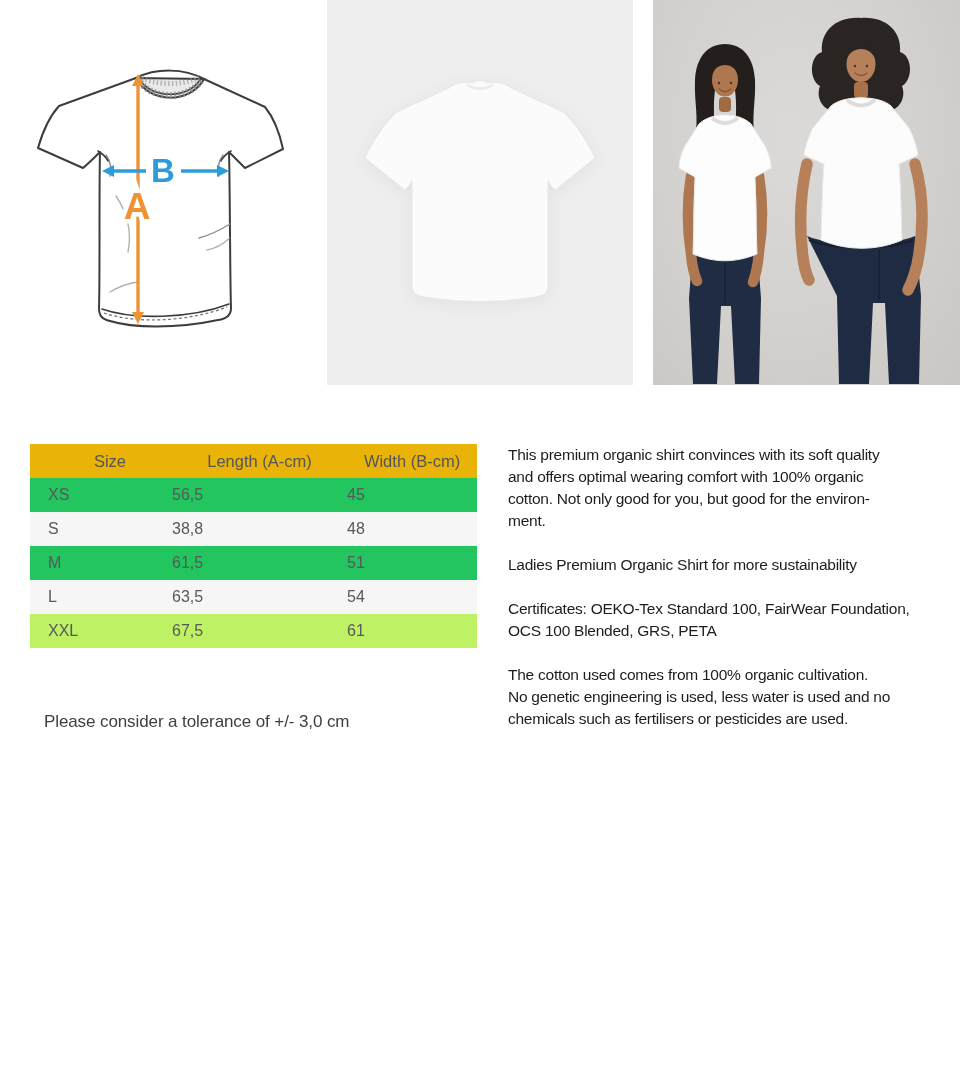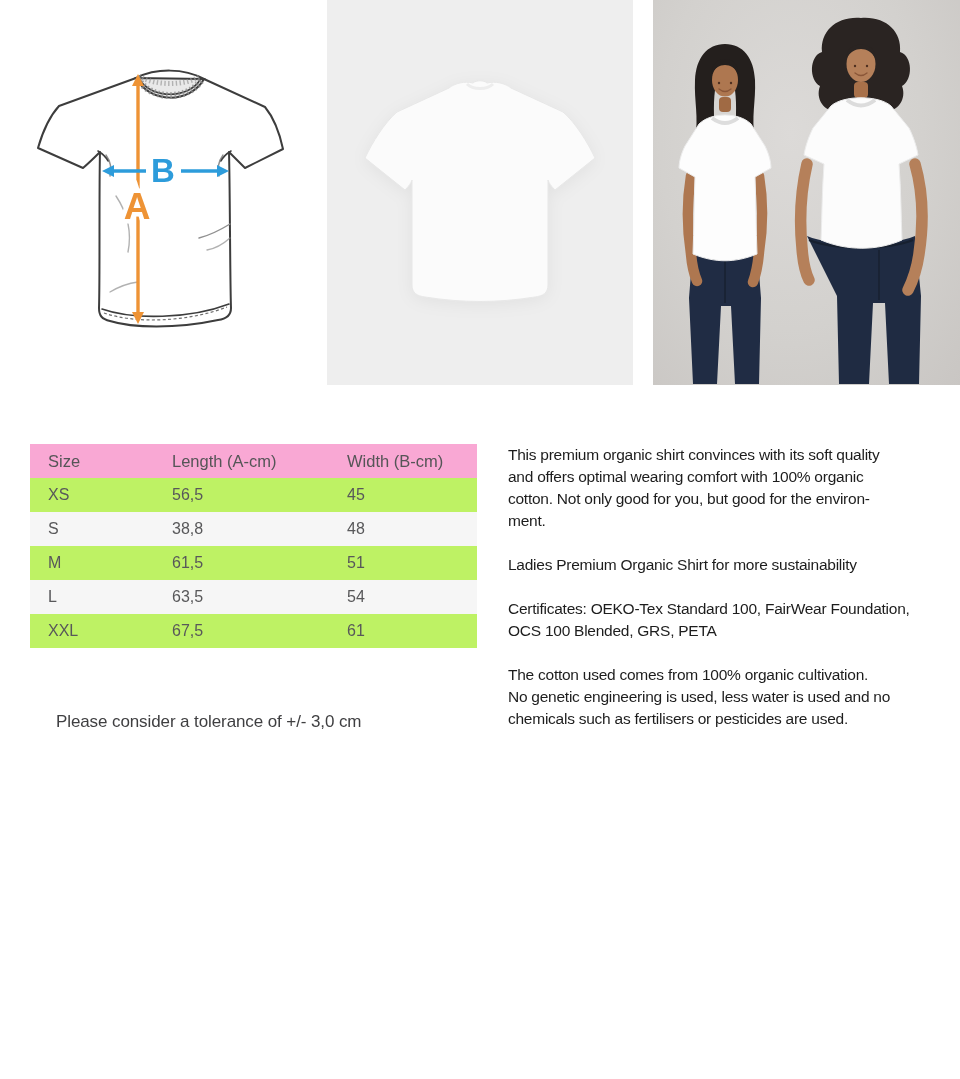--- a/index.html
+++ b/index.html
@@ -27,24 +27,24 @@
     position:absolute;left:30px;top:444px;width:447px;
     border-collapse:collapse;table-layout:fixed;
   }
   #size-table td{
     height:34px;vertical-align:middle;
     font-size:16px;color:#58585a;padding:0;
   }
   #size-table td:first-child{padding-left:18px;}
   #size-table tr.hdr td{font-size:16.5px;color:#555557;}
   tr.row-light{background:#f6f6f6;}
-  tr.row-dark{background:#bef264;padding-left:16px;}
-  tr.hdr{background:#f9a8d4;}
+  tr.row-dark{background:#22c55e;padding-left:16px;}
+  tr.hdr{background:#eab308;text-align:center;}
   #tolerance{
-    position:absolute;left:56px;top:712px;
+    position:absolute;left:44px;top:712px;
     font-size:17px;color:#3f3f41;letter-spacing:-0.1px;
   }
   
   #description{position:absolute;left:508px;top:440px;width:446px;}
   #description p{
     margin:4px 0 22px 0;
     font-size:15.5px;line-height:22px;color:#1d1d1d;
     letter-spacing:-0.25px;white-space:pre-line;
   }
   

